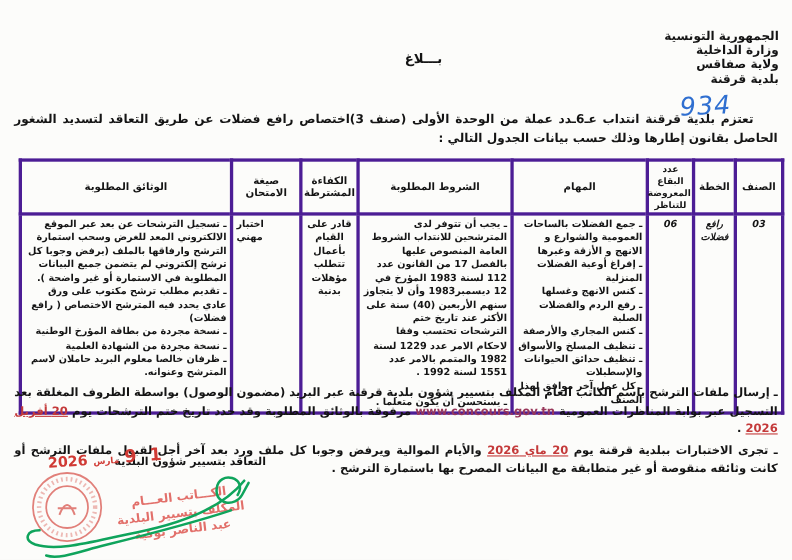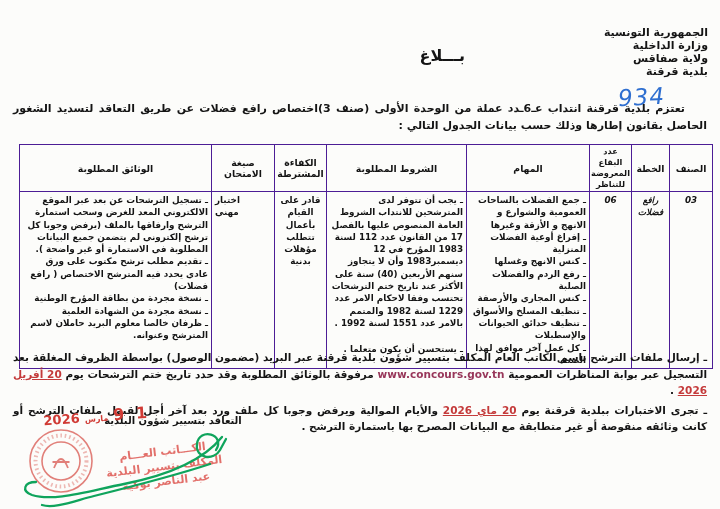--- a/index.html
+++ b/index.html
@@ -10,35 +10,35 @@
   }
   
   .hdr{position:absolute;top:26px;right:12px;text-align:right;font-size:11px;line-height:13px;}
   .hdr .republic{margin-bottom:15px;text-align:center;}
   .hdr .line{margin:0;}
   .hand-number{
     position:absolute;top:84px;right:55px;color:#2f6fd0;font-weight:400;
     font-size:23px;transform:rotate(-3deg);letter-spacing:1px;font-style:italic;
   }
   .title{
-    position:absolute;top:46px;left:305px;width:160px;text-align:right;
-    font-size:16px;letter-spacing:.5px;
+    position:absolute;top:46px;left:305px;width:160px;text-align:center;
+    font-size:12px;letter-spacing:.5px;
   }
   
   .intro{
     position:absolute;top:101px;right:13px;left:13px;
     font-size:11px;line-height:16.5px;text-align:justify;text-indent:22px;
   }
   
   table.grid{
     position:absolute;top:144px;right:7px;width:693px;
     border-collapse:collapse;table-layout:fixed;direction:rtl;
   }
   table.grid th,table.grid td{
-    border:1px solid #4c1d95;padding:2px 3px;vertical-align:top;
+    border:3px solid #4c1d95;padding:2px 3px;vertical-align:top;
     font-size:8.8px;line-height:12.3px;font-weight:700;
   }
   table.grid th{text-align:center;vertical-align:middle;height:40px;font-size:9.3px;line-height:11px;padding:1px;}
   td.center{text-align:center;vertical-align:middle;font-size:10px;font-style:italic;}
   td.list{text-align:right;}
   td.comp{text-align:center;vertical-align:top;padding-top:14px;line-height:14px;}
   td.exam{text-align:left;vertical-align:top;padding-top:58px;line-height:26px;font-size:9.3px;}
   .cond-gap{margin-top:14px;}
   .doc-item,.task-item{margin:0;}
   

